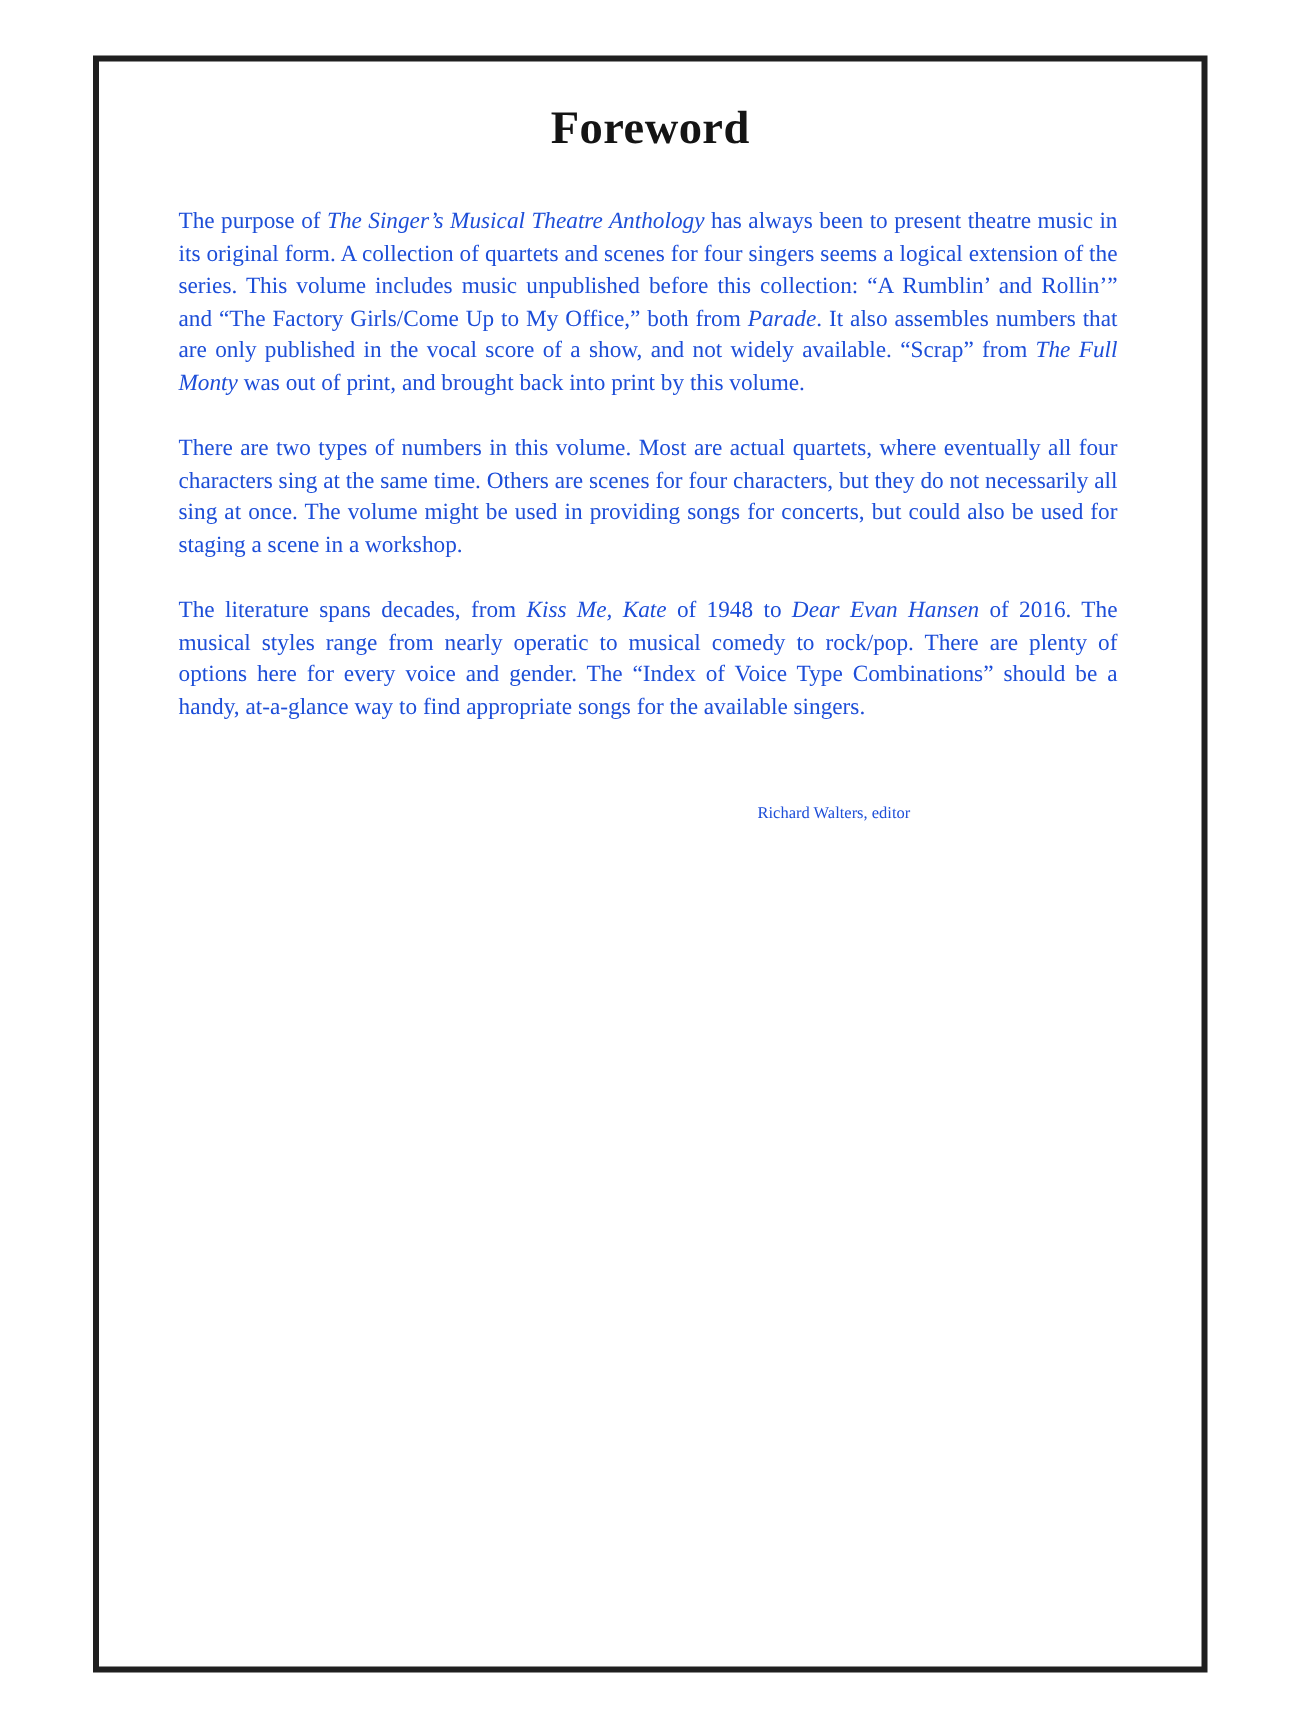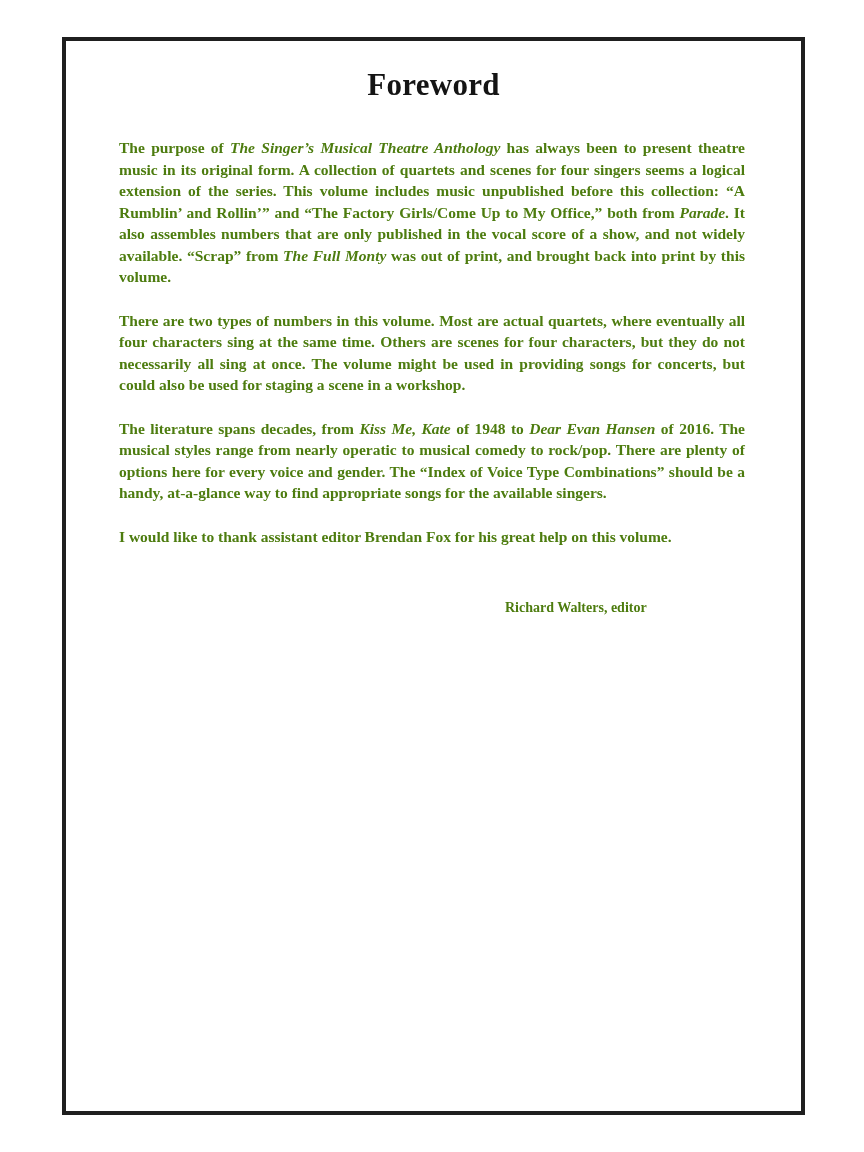--- a/index.html
+++ b/index.html
@@ -31,45 +31,43 @@
     font-size: 31px;
     font-weight: bold;
     color: #141414;
     padding-top: 26px;
     letter-spacing: 0.3px;
   }
   .content {
     margin: 34px 56px 0 53px;
     font-size: 15.5px;
     line-height: 21.5px;
-    color: #4d7c0f;
-    font-weight: bold;
+    color: #1d4ed8;
   }
   .para {
     text-align: justify;
     margin-bottom: 22px;
   }
   .para em { font-style: italic; }
   .signature {
     margin-top: 48px;
     margin-left: 386px;
-    font-size: 14px;
+    font-size: 11px;
     line-height: 25px;
     text-align: left;
   }
 </style>
 </head>
 <body>
 
 <div class="page">
   <div class="frame">
     <h1 class="title">Foreword</h1>
     <div class="content">
       <p class="para"><span>The purpose of </span><em>The Singer’s Musical Theatre Anthology</em><span> has always been to present theatre music in its original form. A collection of quartets and scenes for four singers seems a logical extension of the series. This volume includes music unpublished before this collection: “A Rumblin’ and Rollin’” and “The Factory Girls/Come Up to My Office,” both from </span><em>Parade</em><span>. It also assembles numbers that are only published in the vocal score of a show, and not widely available. “Scrap” from </span><em>The Full Monty</em><span> was out of print, and brought back into print by this volume.</span></p>
       <p class="para"><span>There are two types of numbers in this volume. Most are actual quartets, where eventually all four characters sing at the same time. Others are scenes for four characters, but they do not necessarily all sing at once. The volume might be used in providing songs for concerts, but could also be used for staging a scene in a workshop.</span></p>
       <p class="para"><span>The literature spans decades, from </span><em>Kiss Me, Kate</em><span> of 1948 to </span><em>Dear Evan Hansen</em><span> of 2016. The musical styles range from nearly operatic to musical comedy to rock/pop. There are plenty of options here for every voice and gender. The “Index of Voice Type Combinations” should be a handy, at-a-glance way to find appropriate songs for the available singers.</span></p>
-      <p class="para"><span>I would like to thank assistant editor Brendan Fox for his great help on this volume.</span></p>
       <div class="signature">
         <div>Richard Walters, editor</div>
       </div>
     </div>
   </div>
 </div>
 
 </body></html>

